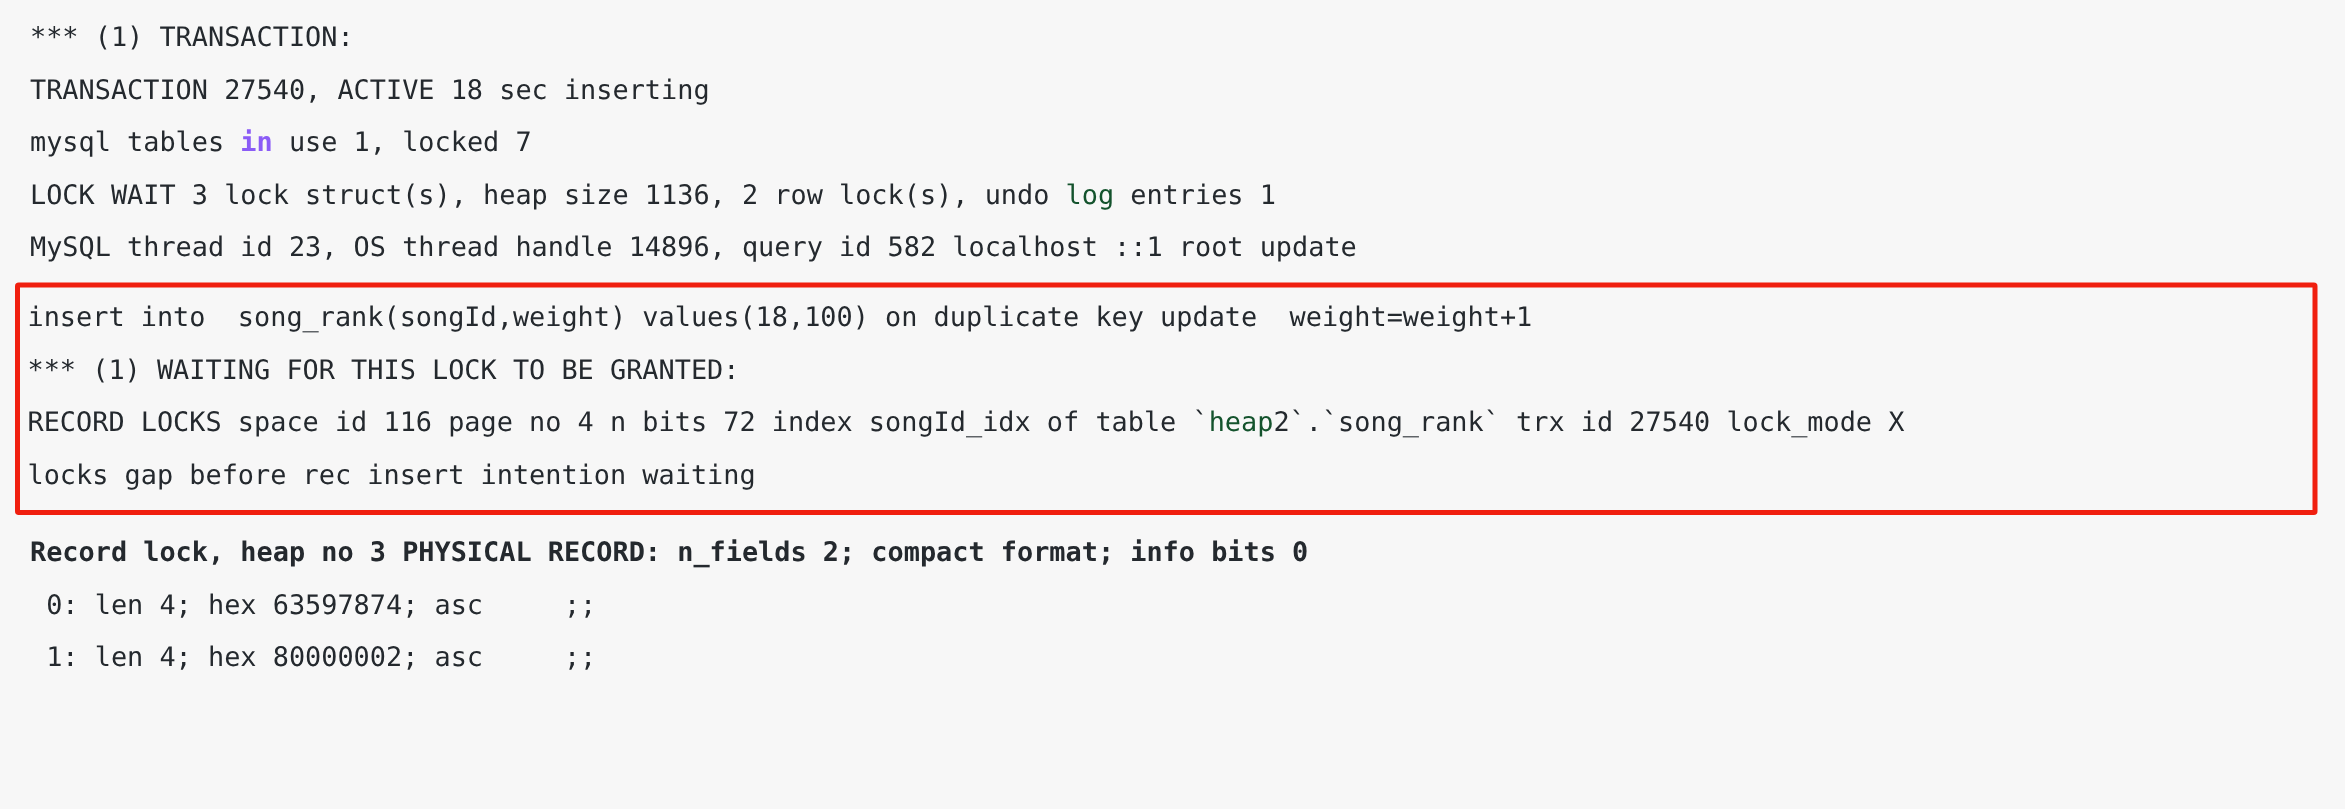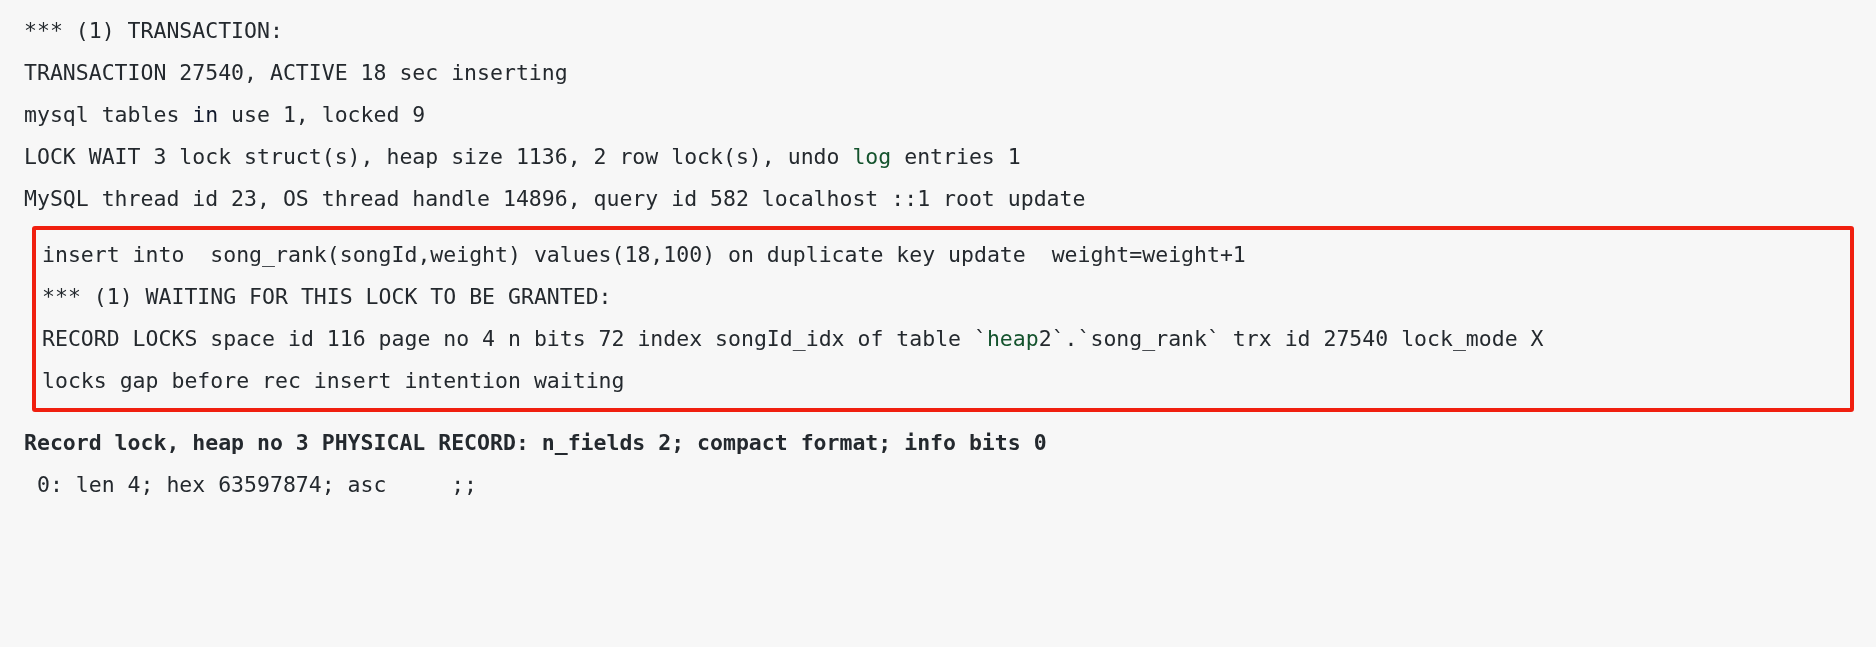--- a/index.html
+++ b/index.html
@@ -28,34 +28,34 @@
     font-family: "DejaVu Sans Mono", "Liberation Mono", monospace;
     font-size: 21.5px;
     line-height: 42px;
     color: #24292e;
     white-space: pre;
     padding-left: 24px;
     letter-spacing: 0px;
   }
 
   .kw-bold {
-    font-weight: normal;
-    color: #0f172a;
+    font-weight: bold;
+    color: #8b5cf6;
   }
 
   .tok-teal {
     color: #14532d;
   }
 
   
   .highlight-box {
     position: relative;
     border: 4px solid #f01f0f;
     border-radius: 3px;
-    margin: 6px 22px 6px 32px;
+    margin: 6px 22px 6px 12px;
     padding: 4px 0 6px 0;
     box-sizing: border-box;
   }
   .highlight-box .code-line {
     padding-left: 6px;
   }
 
   .section-after {
     padding-top: 4px;
     font-weight: bold;
@@ -63,31 +63,32 @@
 </style>
 </head>
 <body>
 
 <div class="code-block">
 
   <div class="code-line"><span>*** (1) TRANSACTION:</span></div>
 
   <div class="code-line"><span>TRANSACTION 27540, ACTIVE 18 sec inserting</span></div>
 
-  <div class="code-line"><span>mysql tables </span><span class="kw-bold">in</span><span> use 1, locked 9</span></div>
+  <div class="code-line"><span>mysql tables </span><span class="kw-bold">in</span><span> use 1, locked 7</span></div>
 
   <div class="code-line"><span>LOCK WAIT 3 lock struct(s), heap size 1136, 2 row lock(s), undo </span><span class="tok-teal">log</span><span> entries 1</span></div>
 
   <div class="code-line"><span>MySQL thread id 23, OS thread handle 14896, query id 582 localhost ::1 root update</span></div>
 
   <div class="highlight-box">
     <div class="code-line"><span>insert into  song_rank(songId,weight) values(18,100) on duplicate key update  weight=weight+1</span></div>
     <div class="code-line"><span>*** (1) WAITING FOR THIS LOCK TO BE GRANTED:</span></div>
     <div class="code-line"><span>RECORD LOCKS space id 116 page no 4 n bits 72 index songId_idx of table `</span><span class="tok-teal">heap</span><span>2`.`song_rank` trx id 27540 lock_mode X</span></div>
     <div class="code-line"><span>locks gap before rec insert intention waiting</span></div>
   </div>
 
   <div class="code-line section-after"><span>Record lock, heap no 3 PHYSICAL RECORD: n_fields 2; compact format; info bits 0</span></div>
 
   <div class="code-line"><span> 0: len 4; hex 63597874; asc     ;;</span></div>
 
+  <div class="code-line"><span> 1: len 4; hex 80000002; asc     ;;</span></div>
 
 </div>
 
 </body></html>

